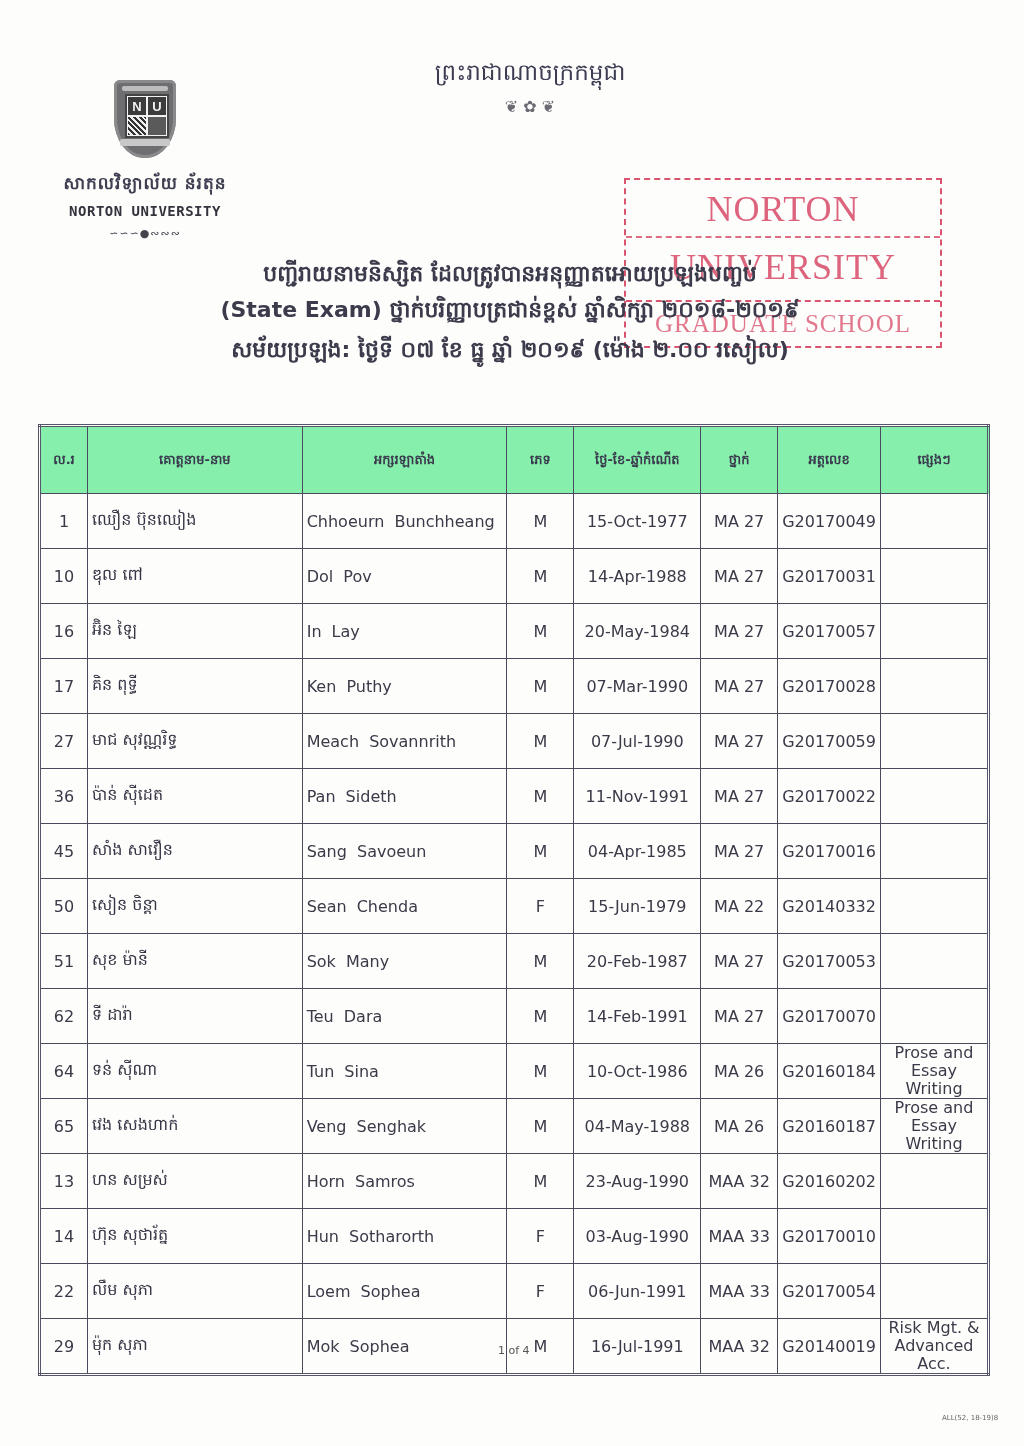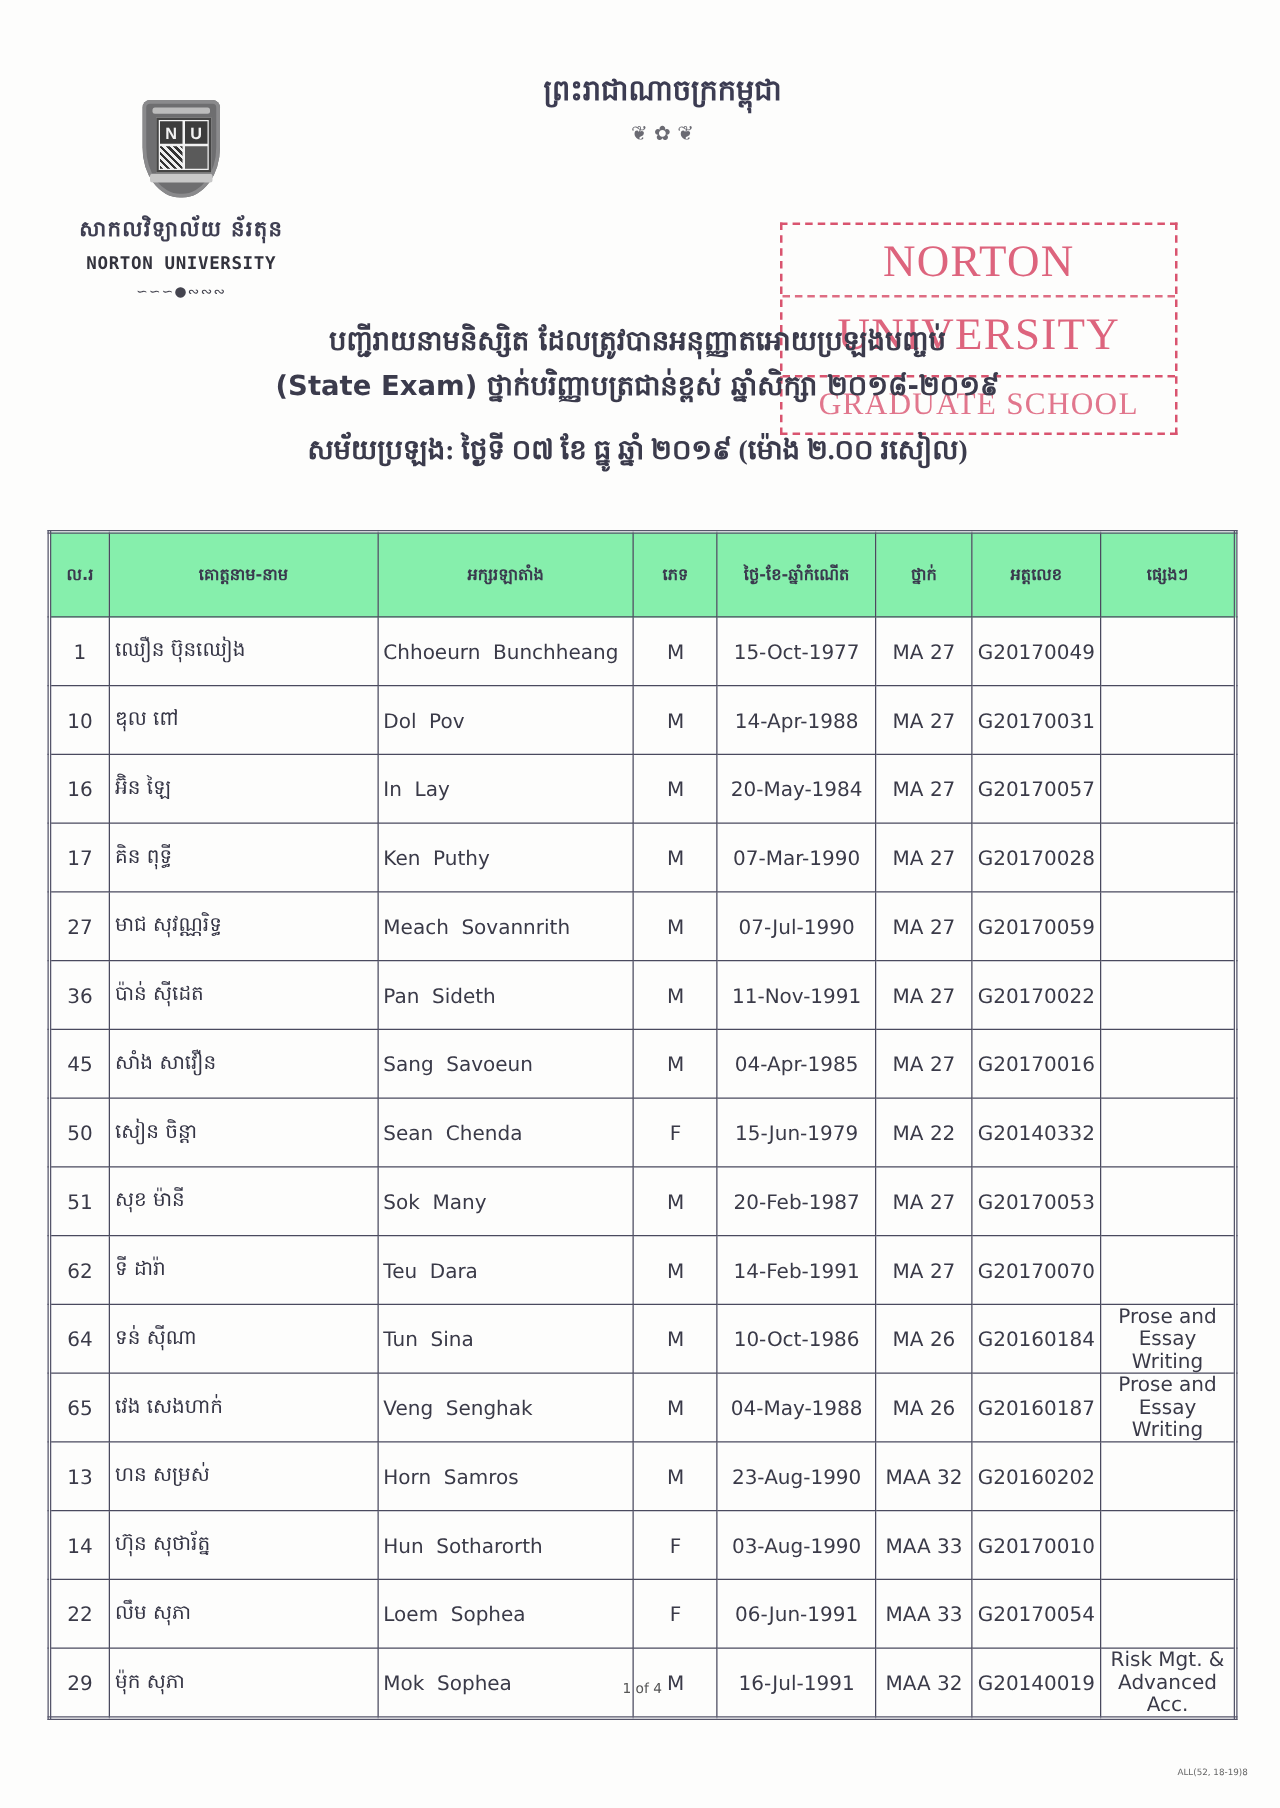--- a/index.html
+++ b/index.html
@@ -51,21 +51,21 @@
     .uni-en {
       margin-top: 6px; font: bold 14px "DejaVu Sans Mono", monospace;
       color: #33333d; letter-spacing: 0.5px;
     }
     .ornament-left {
       margin-top: 8px; font-size: 11px; color: #44444f; letter-spacing: 1px;
     }
     .kingdom {
       position: absolute; left: 340px; top: 58px; width: 380px; text-align: center;
     }
-    .kingdom .k1 { font-size: 23px; font-weight: bold; color: #3c3c52; }
+    .kingdom .k1 { font-size: 23px; font-weight: normal; color: #3c3c52; }
     .kingdom .k2 { font-size: 18px; font-weight: bold; color: #3c3c52; margin-top: 6px; }
     .kingdom .orn { font-size: 16px; color: #6a6a72; margin-top: 6px; }
 
     .stamp {
       position: absolute; left: 624px; top: 178px; width: 314px; height: 166px;
       border: 2px dashed #d9546f;
       color: #d84a68;
       font-family: "Liberation Serif", serif;
     }
     .stamp .s-top {
@@ -78,21 +78,21 @@
       font-size: 25px; text-align: center; line-height: 44px;
       letter-spacing: 1px; opacity: 0.75;
     }
 
     .title {
       position: absolute; left: 150px; top: 258px; width: 720px;
       color: #3b3b4c; font-weight: bold; text-align: center;
     }
     .title .t1 { font-size: 22px; line-height: 32px; }
     .title .t2 { font-size: 22px; line-height: 32px; margin-top: 4px; }
-    .title .t3 { font-size: 22px; line-height: 32px; margin-top: 18px; font-family: Liberation Serif, serif; }
+    .title .t3 { font-size: 22px; line-height: 32px; margin-top: 8px; }
     .title .t2 .en { font-family: "DejaVu Sans", sans-serif; }
 
     table.roster {
       position: absolute; left: 38px; top: 424px; width: 952px;
       border-collapse: collapse;
       border: 3px double #55556a;
       font-family: "DejaVu Sans", sans-serif;
       color: #3a3a48;
     }
     table.roster th, table.roster td {

